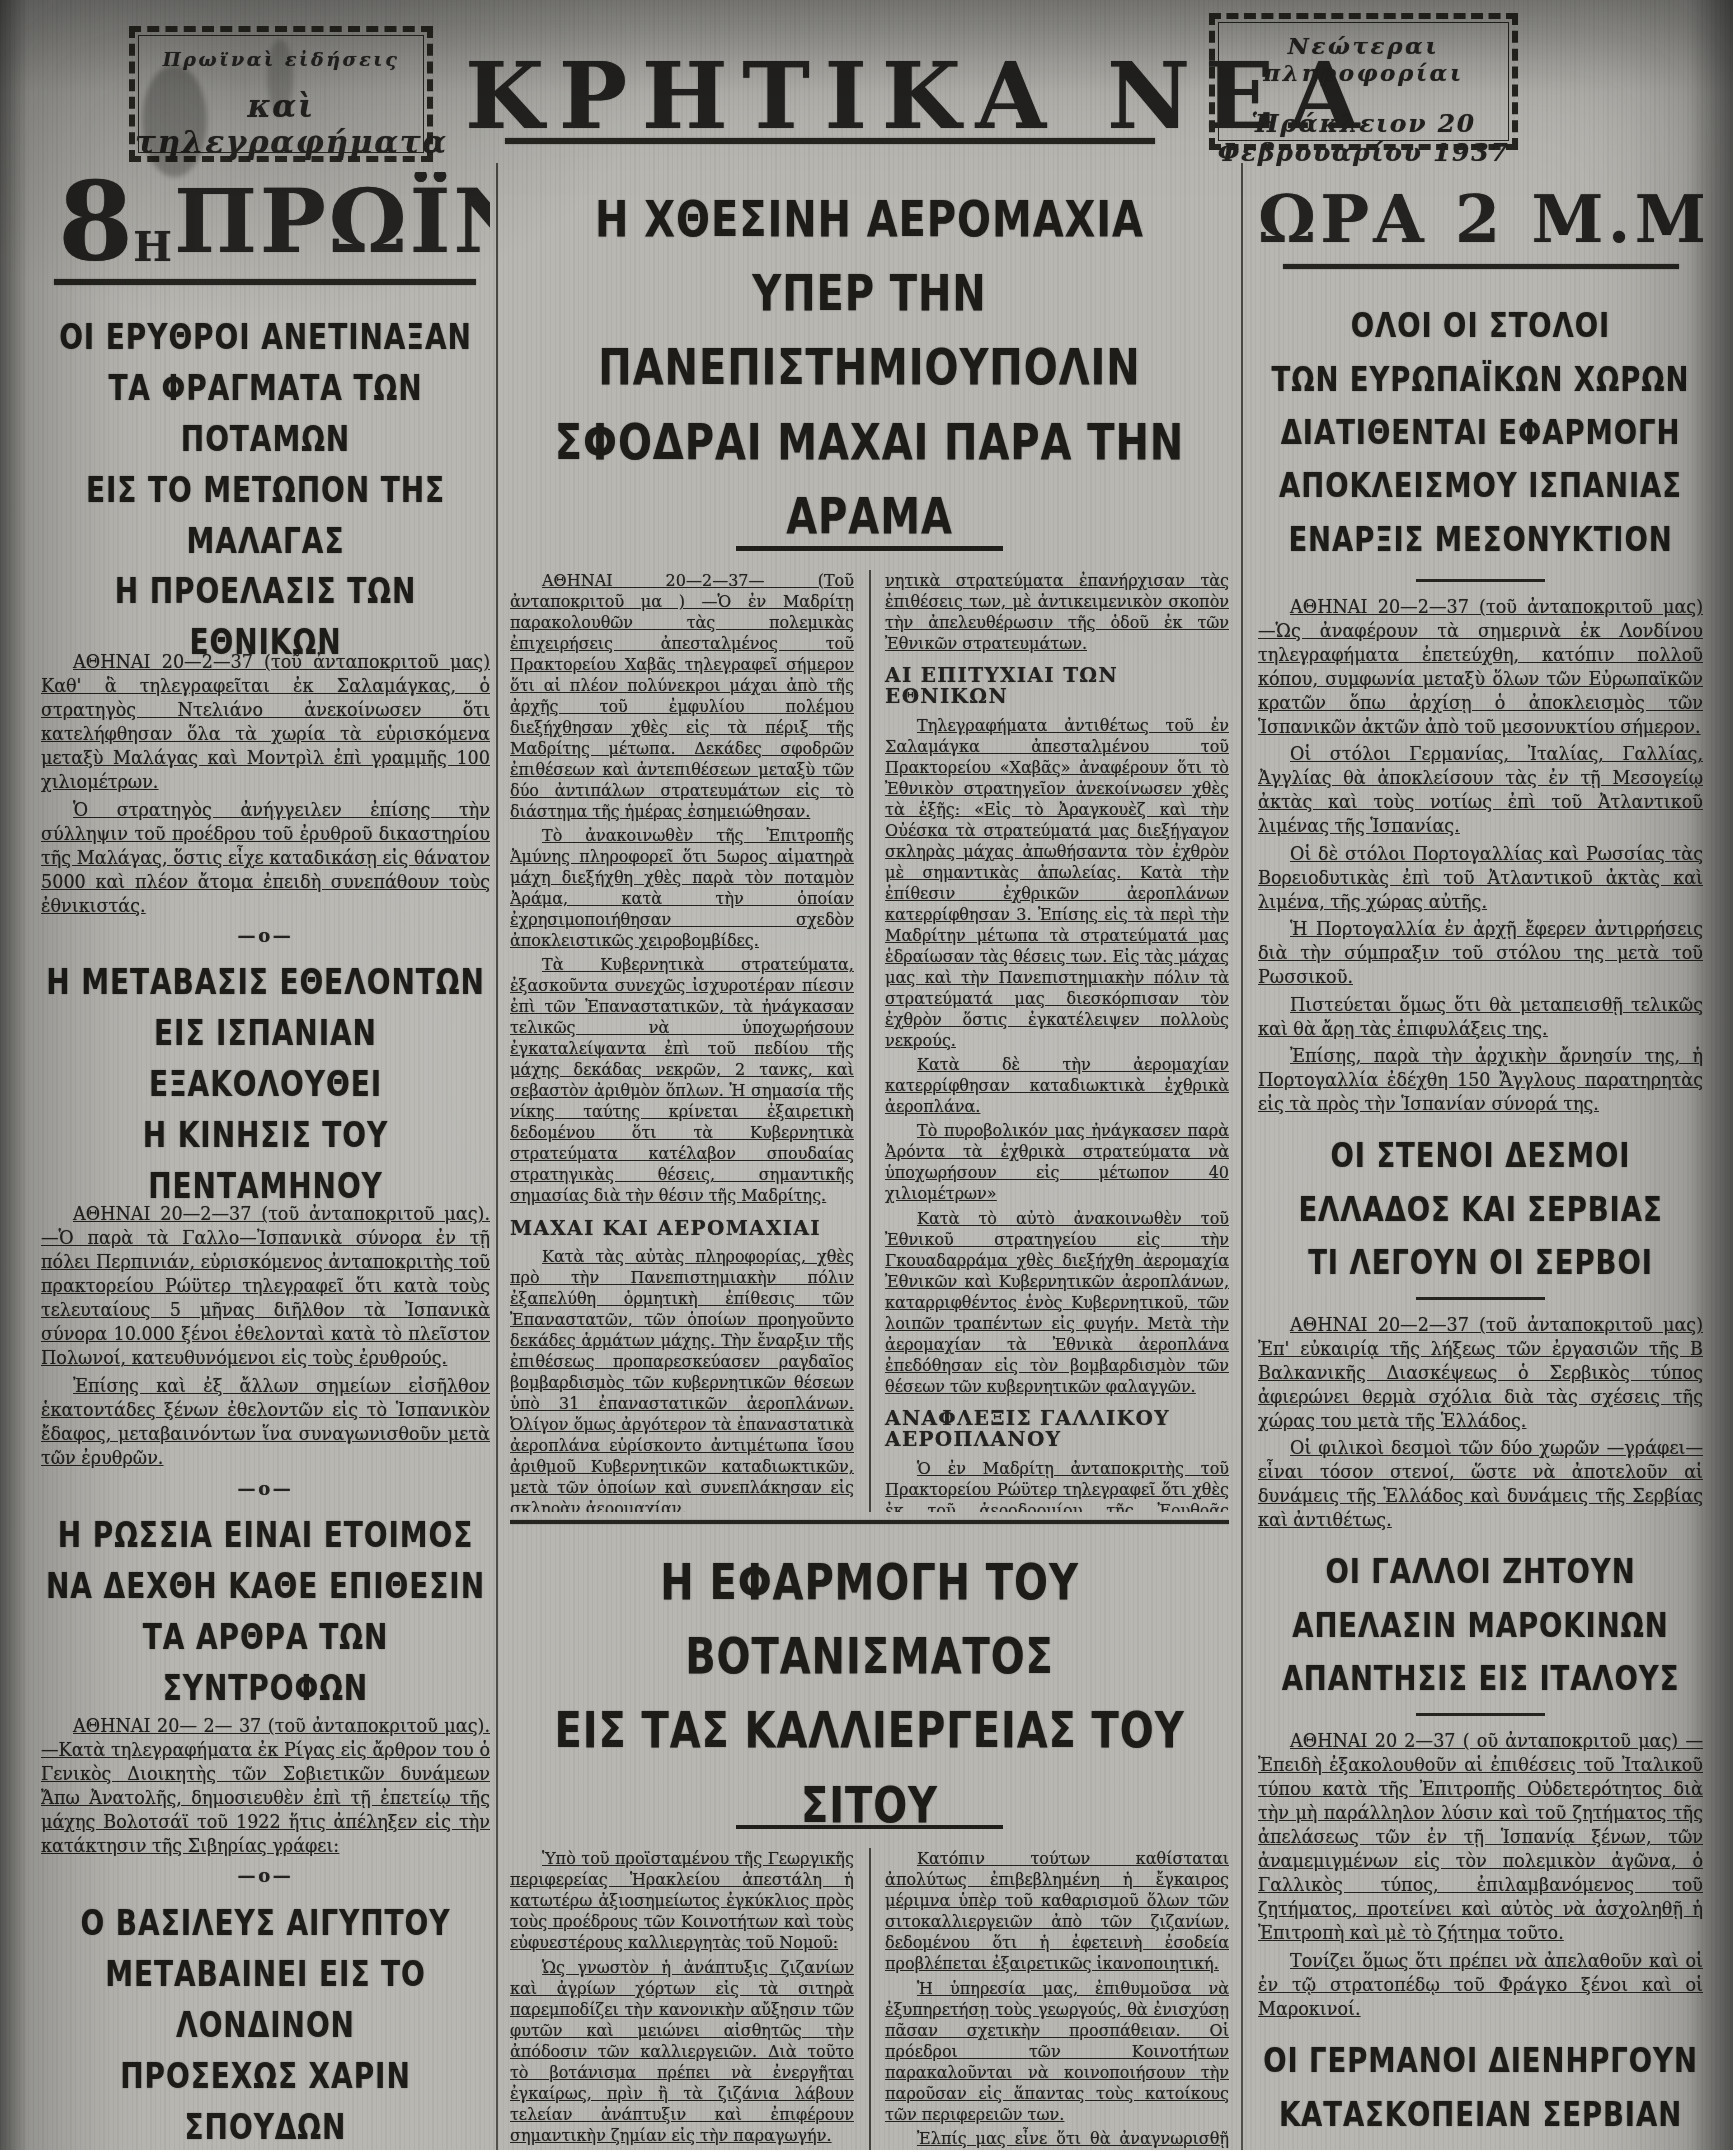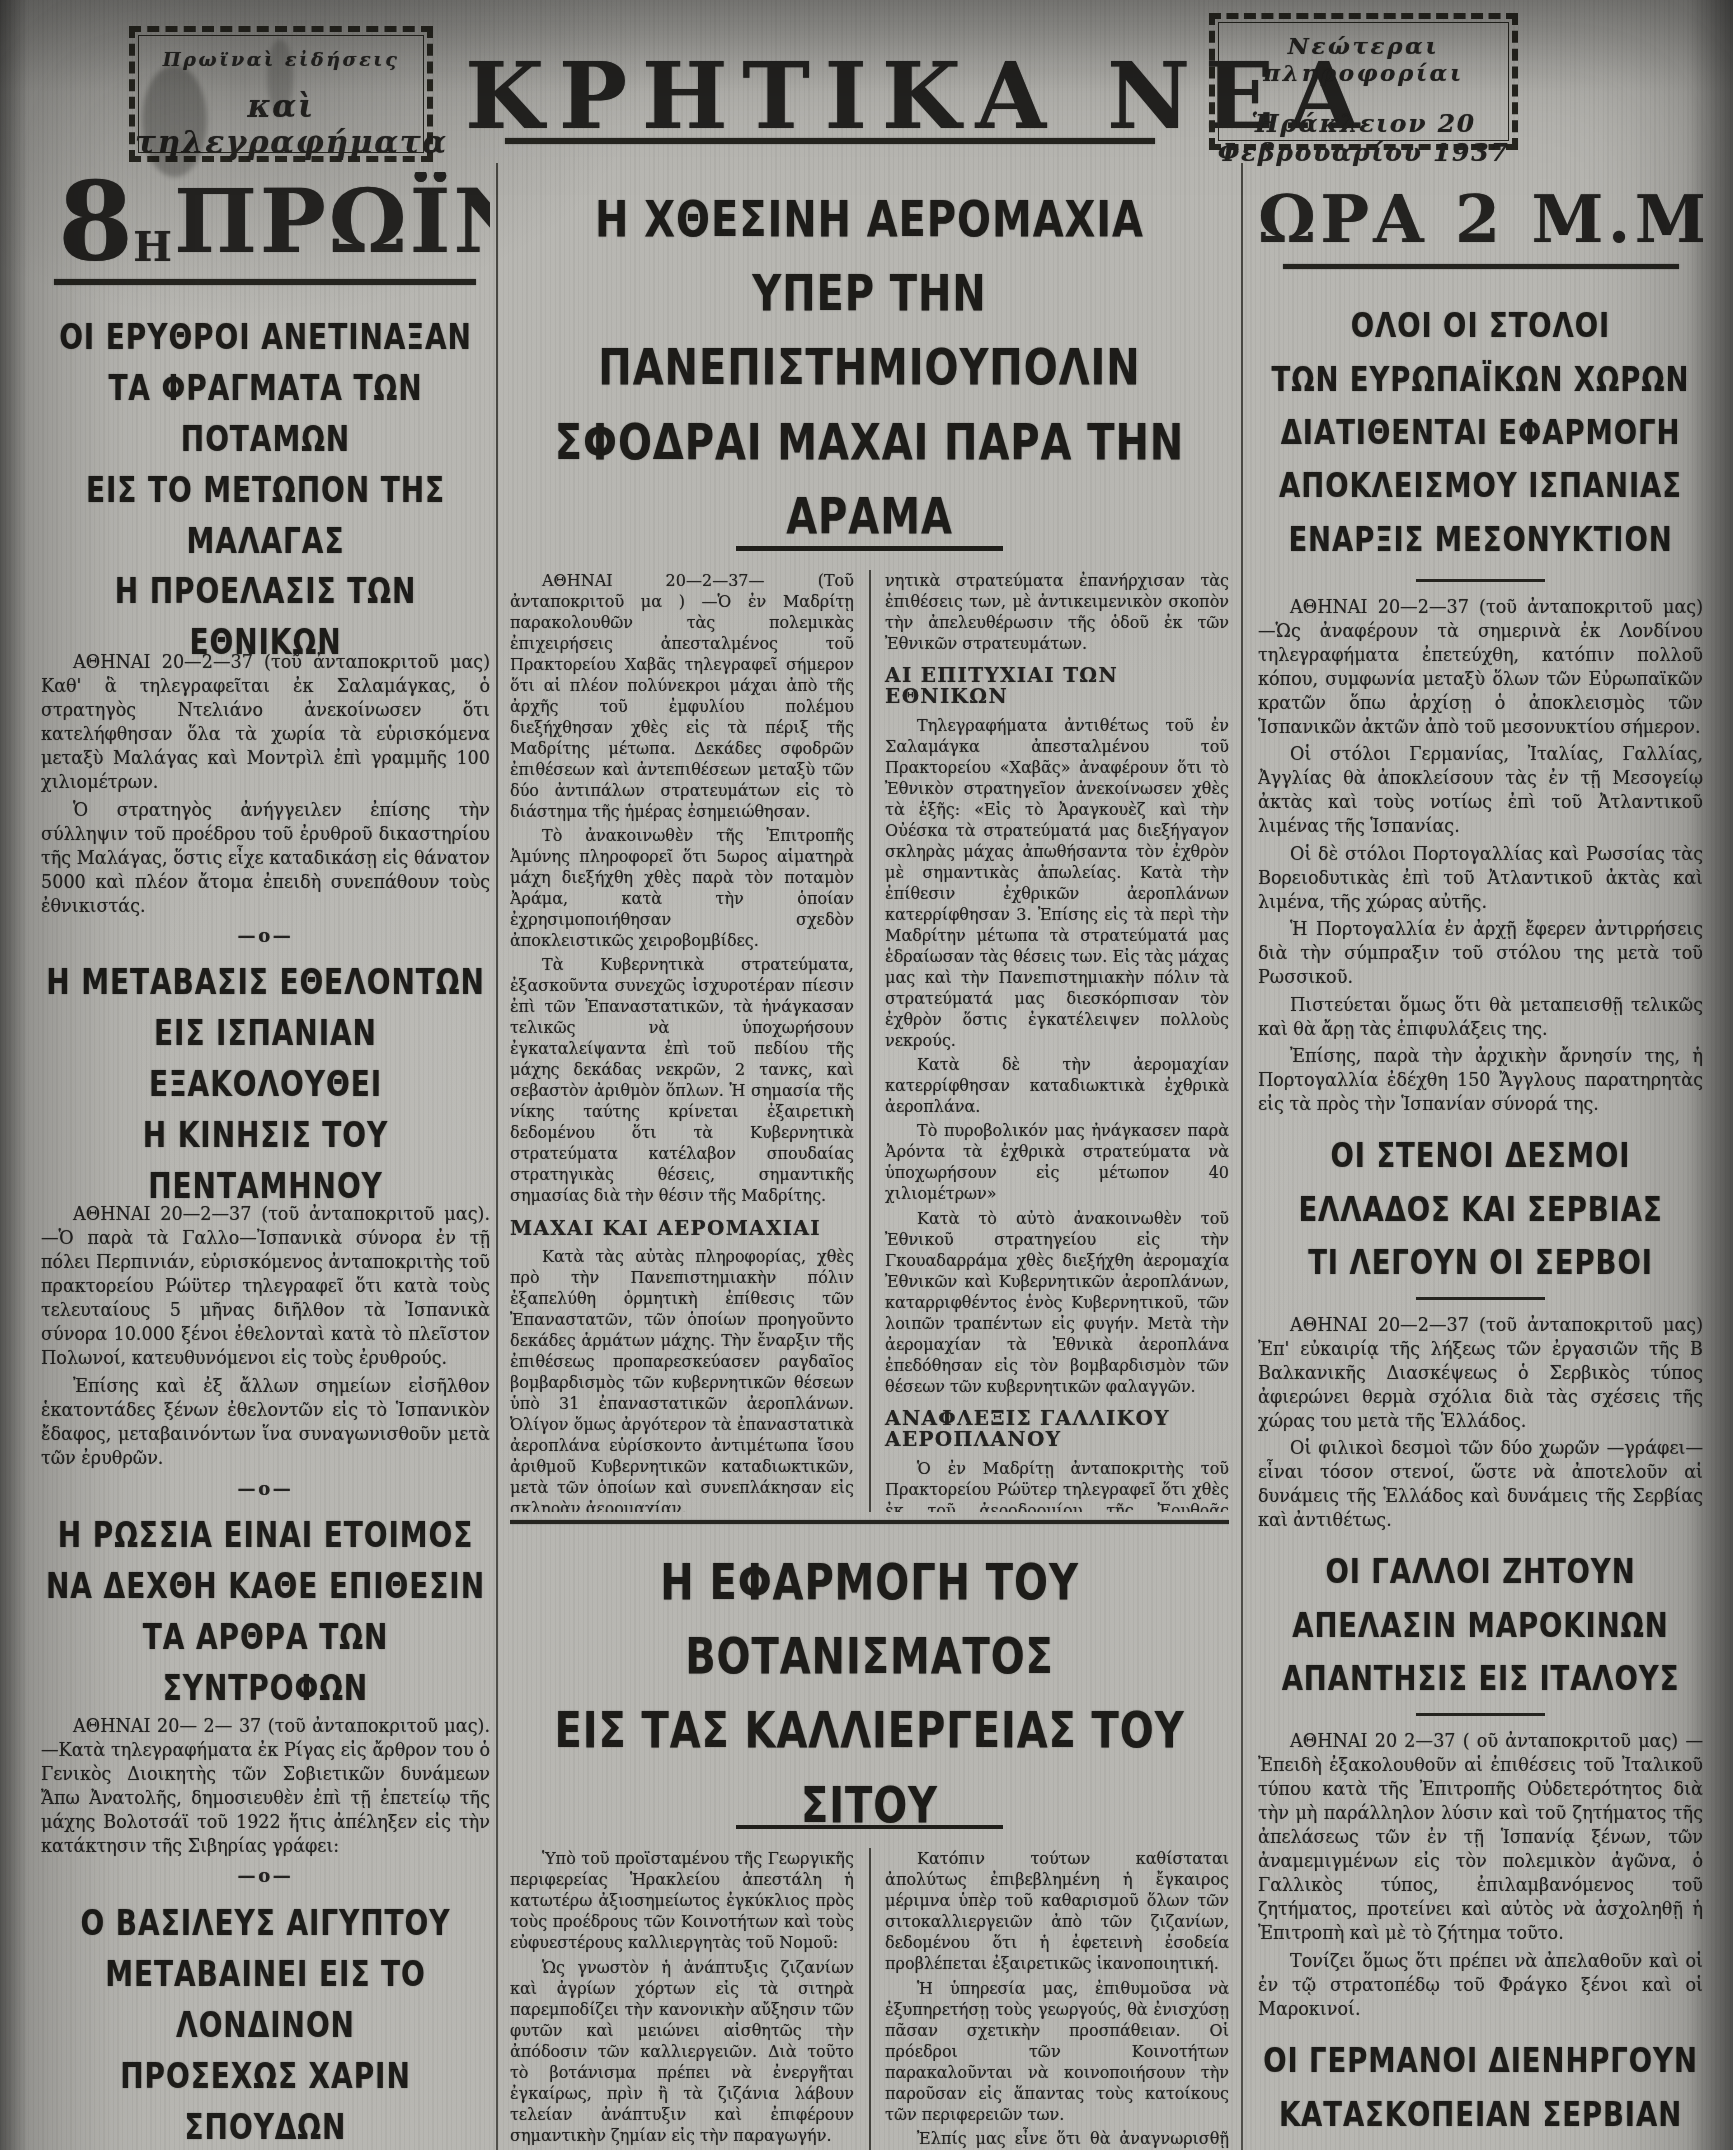--- a/index.html
+++ b/index.html
@@ -32,21 +32,21 @@
   
   .hl{font-family:"DejaVu Sans",sans-serif;font-weight:bold;text-align:center;
     white-space:pre-line;transform:scaleY(1.24);transform-origin:top center;
     letter-spacing:0.9px;color:#1d1c19;text-shadow:0 0 1.3px rgba(0,0,0,.45);}
   .sz-col1{font-size:28px;line-height:41px;margin-bottom:51px;}
   .sz-mid{font-size:40px;line-height:60px;margin-bottom:60px;}
   .sz-right{font-size:27.5px;line-height:43px;margin-bottom:56px;}
   .subhead{font-family:"DejaVu Serif",serif;font-weight:bold;text-align:left;
     font-size:20px;letter-spacing:1.3px;margin:11.2px 0 7.7px;}
   
-  .bt p{margin:0 0 3.4px;text-align:justify;text-indent:32px;}
+  .bt p{margin:0 0 3.4px;text-align:justify;text-indent:32px;text-decoration:underline;}
   .bt{font-size:17.6px;line-height:24px;}
   .bt-mid{font-size:16px;line-height:21px;}
   .divider{text-align:center;font-size:18px;letter-spacing:2.6px;margin:7.7px 0 11.2px;font-weight:bold;}
   .shortrule{height:3px;width:129px;margin:2.6px auto 13px;background:#25241f;}
   .midrule{height:4.7px;width:267px;margin:4.3px auto 19px;background:#1f1e1a;}
   .row2{display:flex;}
   .row2 > div{flex:1 1 0;}
   .row2 > div + div{border-left:2.2px solid rgba(40,39,34,.8);padding-left:14.6px;}
   .row2 > div:first-child{padding-right:14.6px;}
   .smudge{position:absolute;border-radius:50%;filter:blur(2.6px);background:rgba(15,15,12,.8);}

